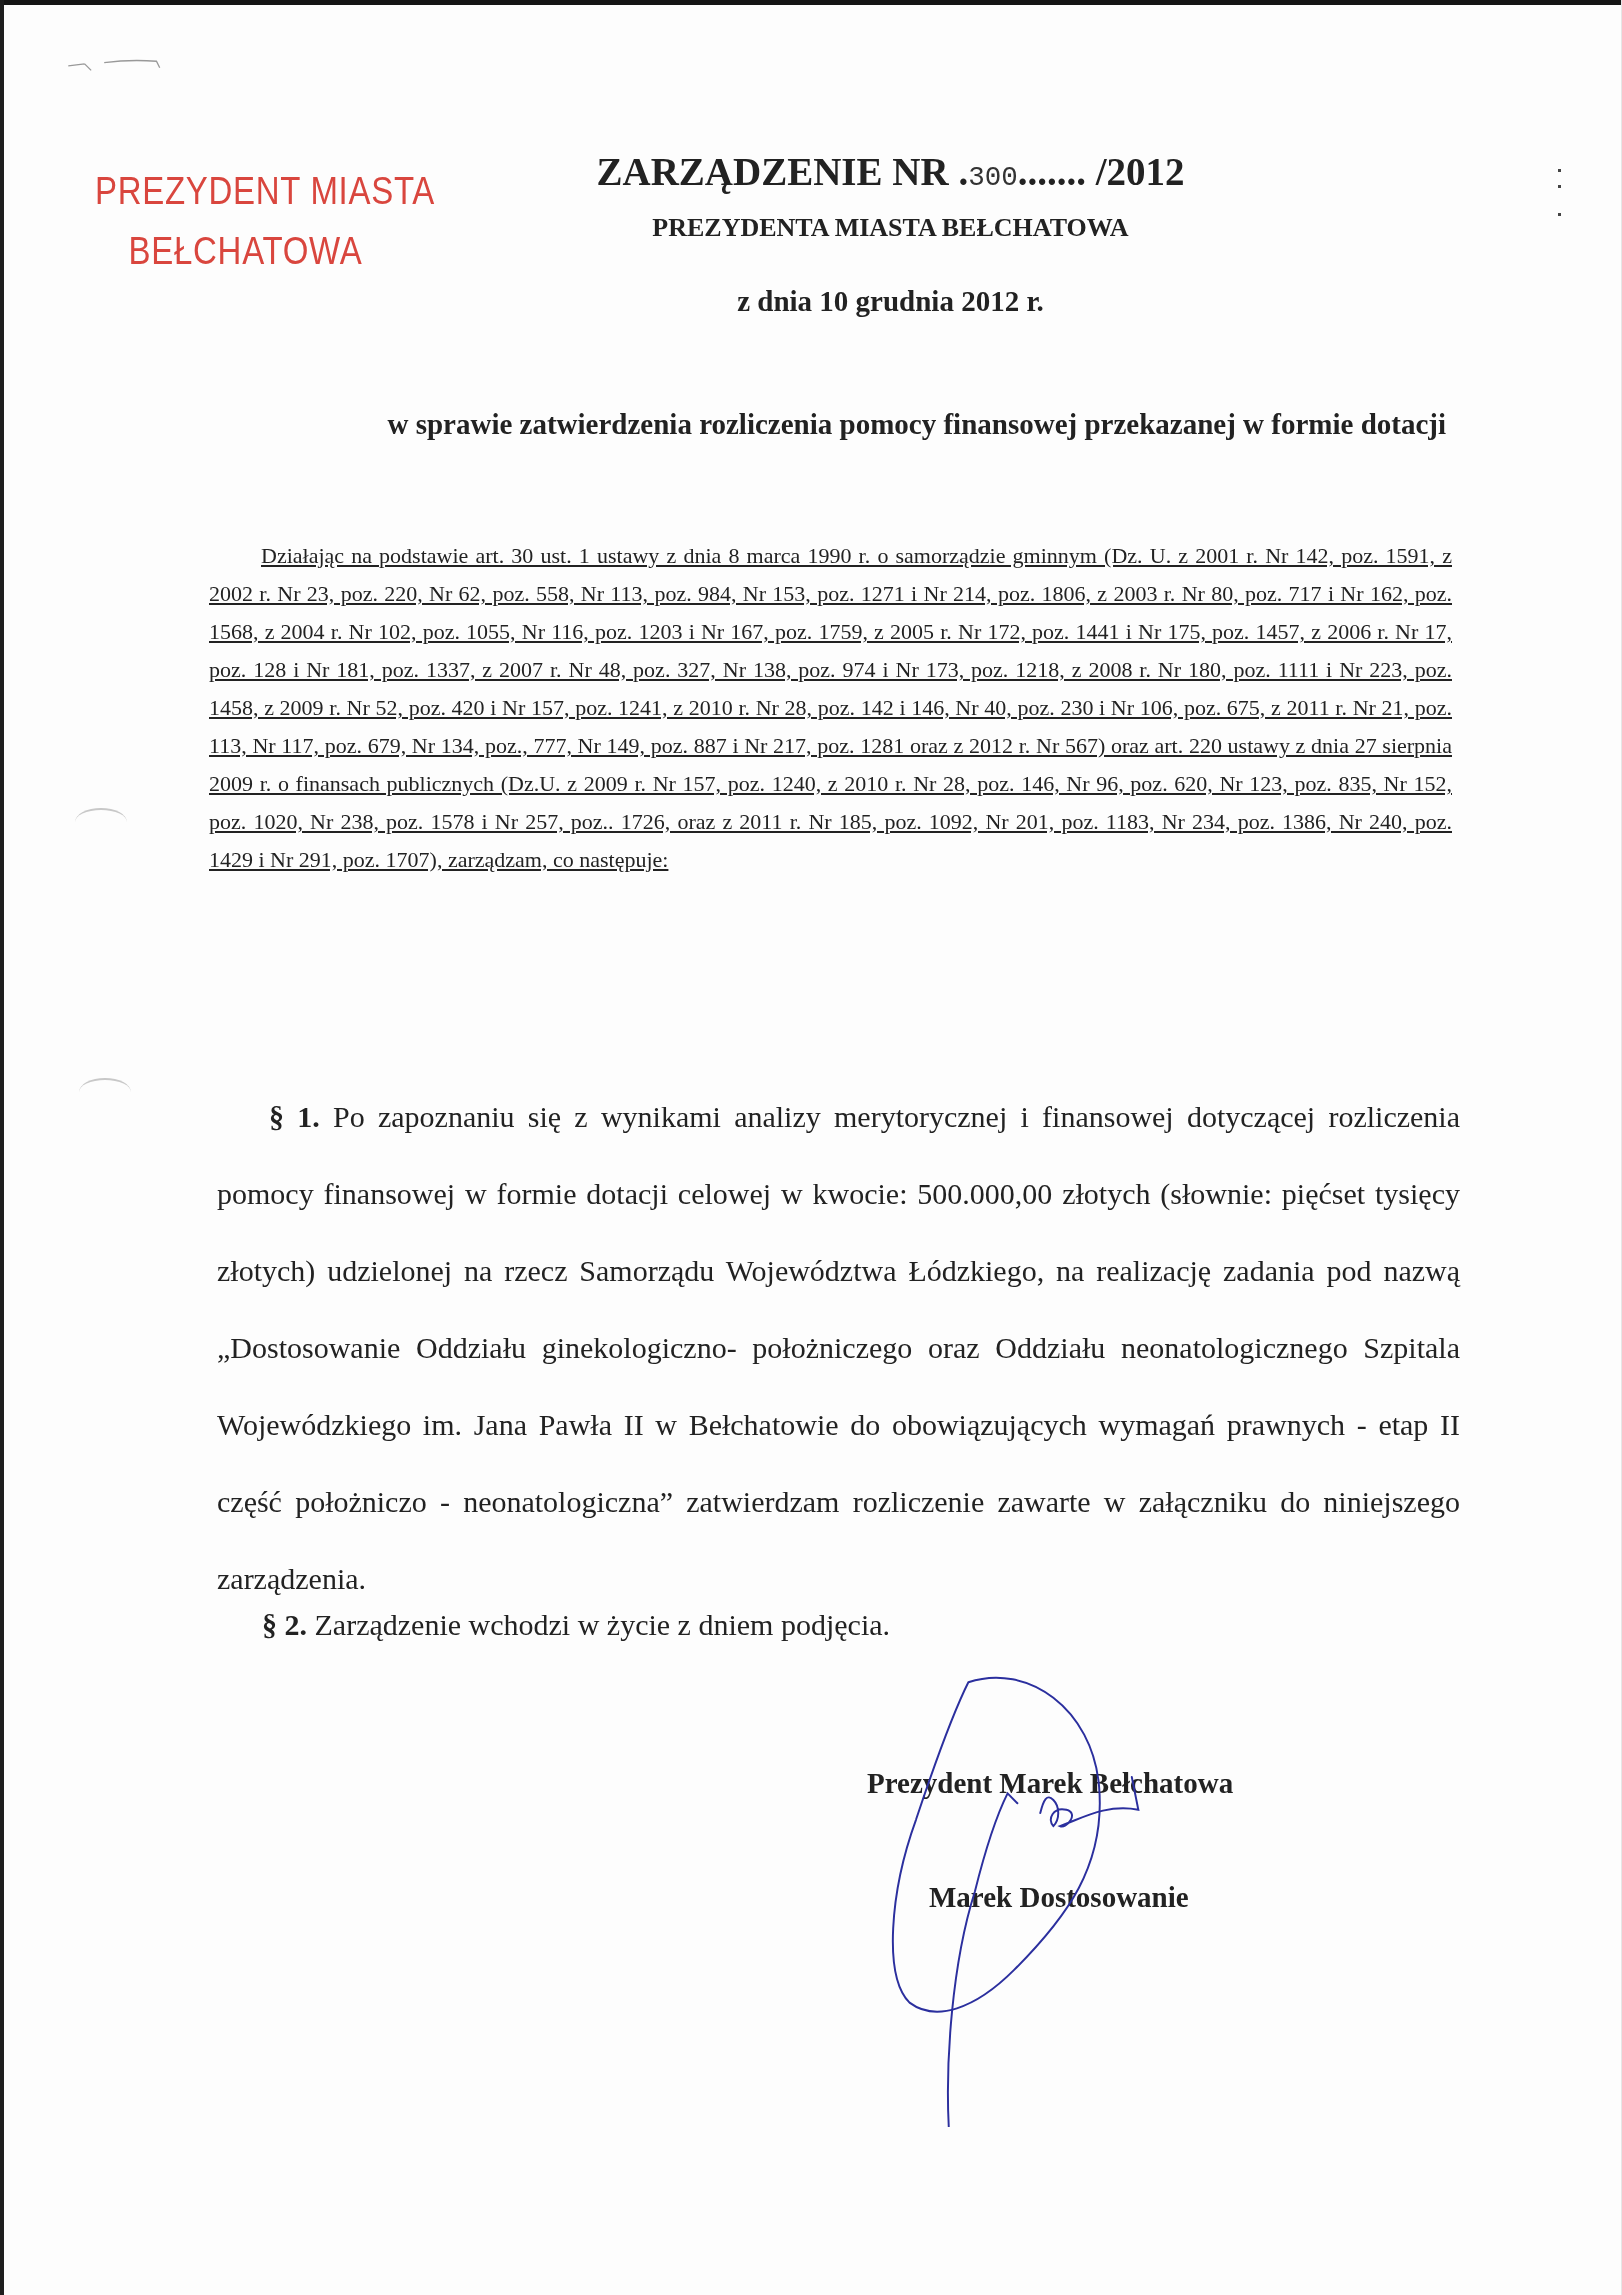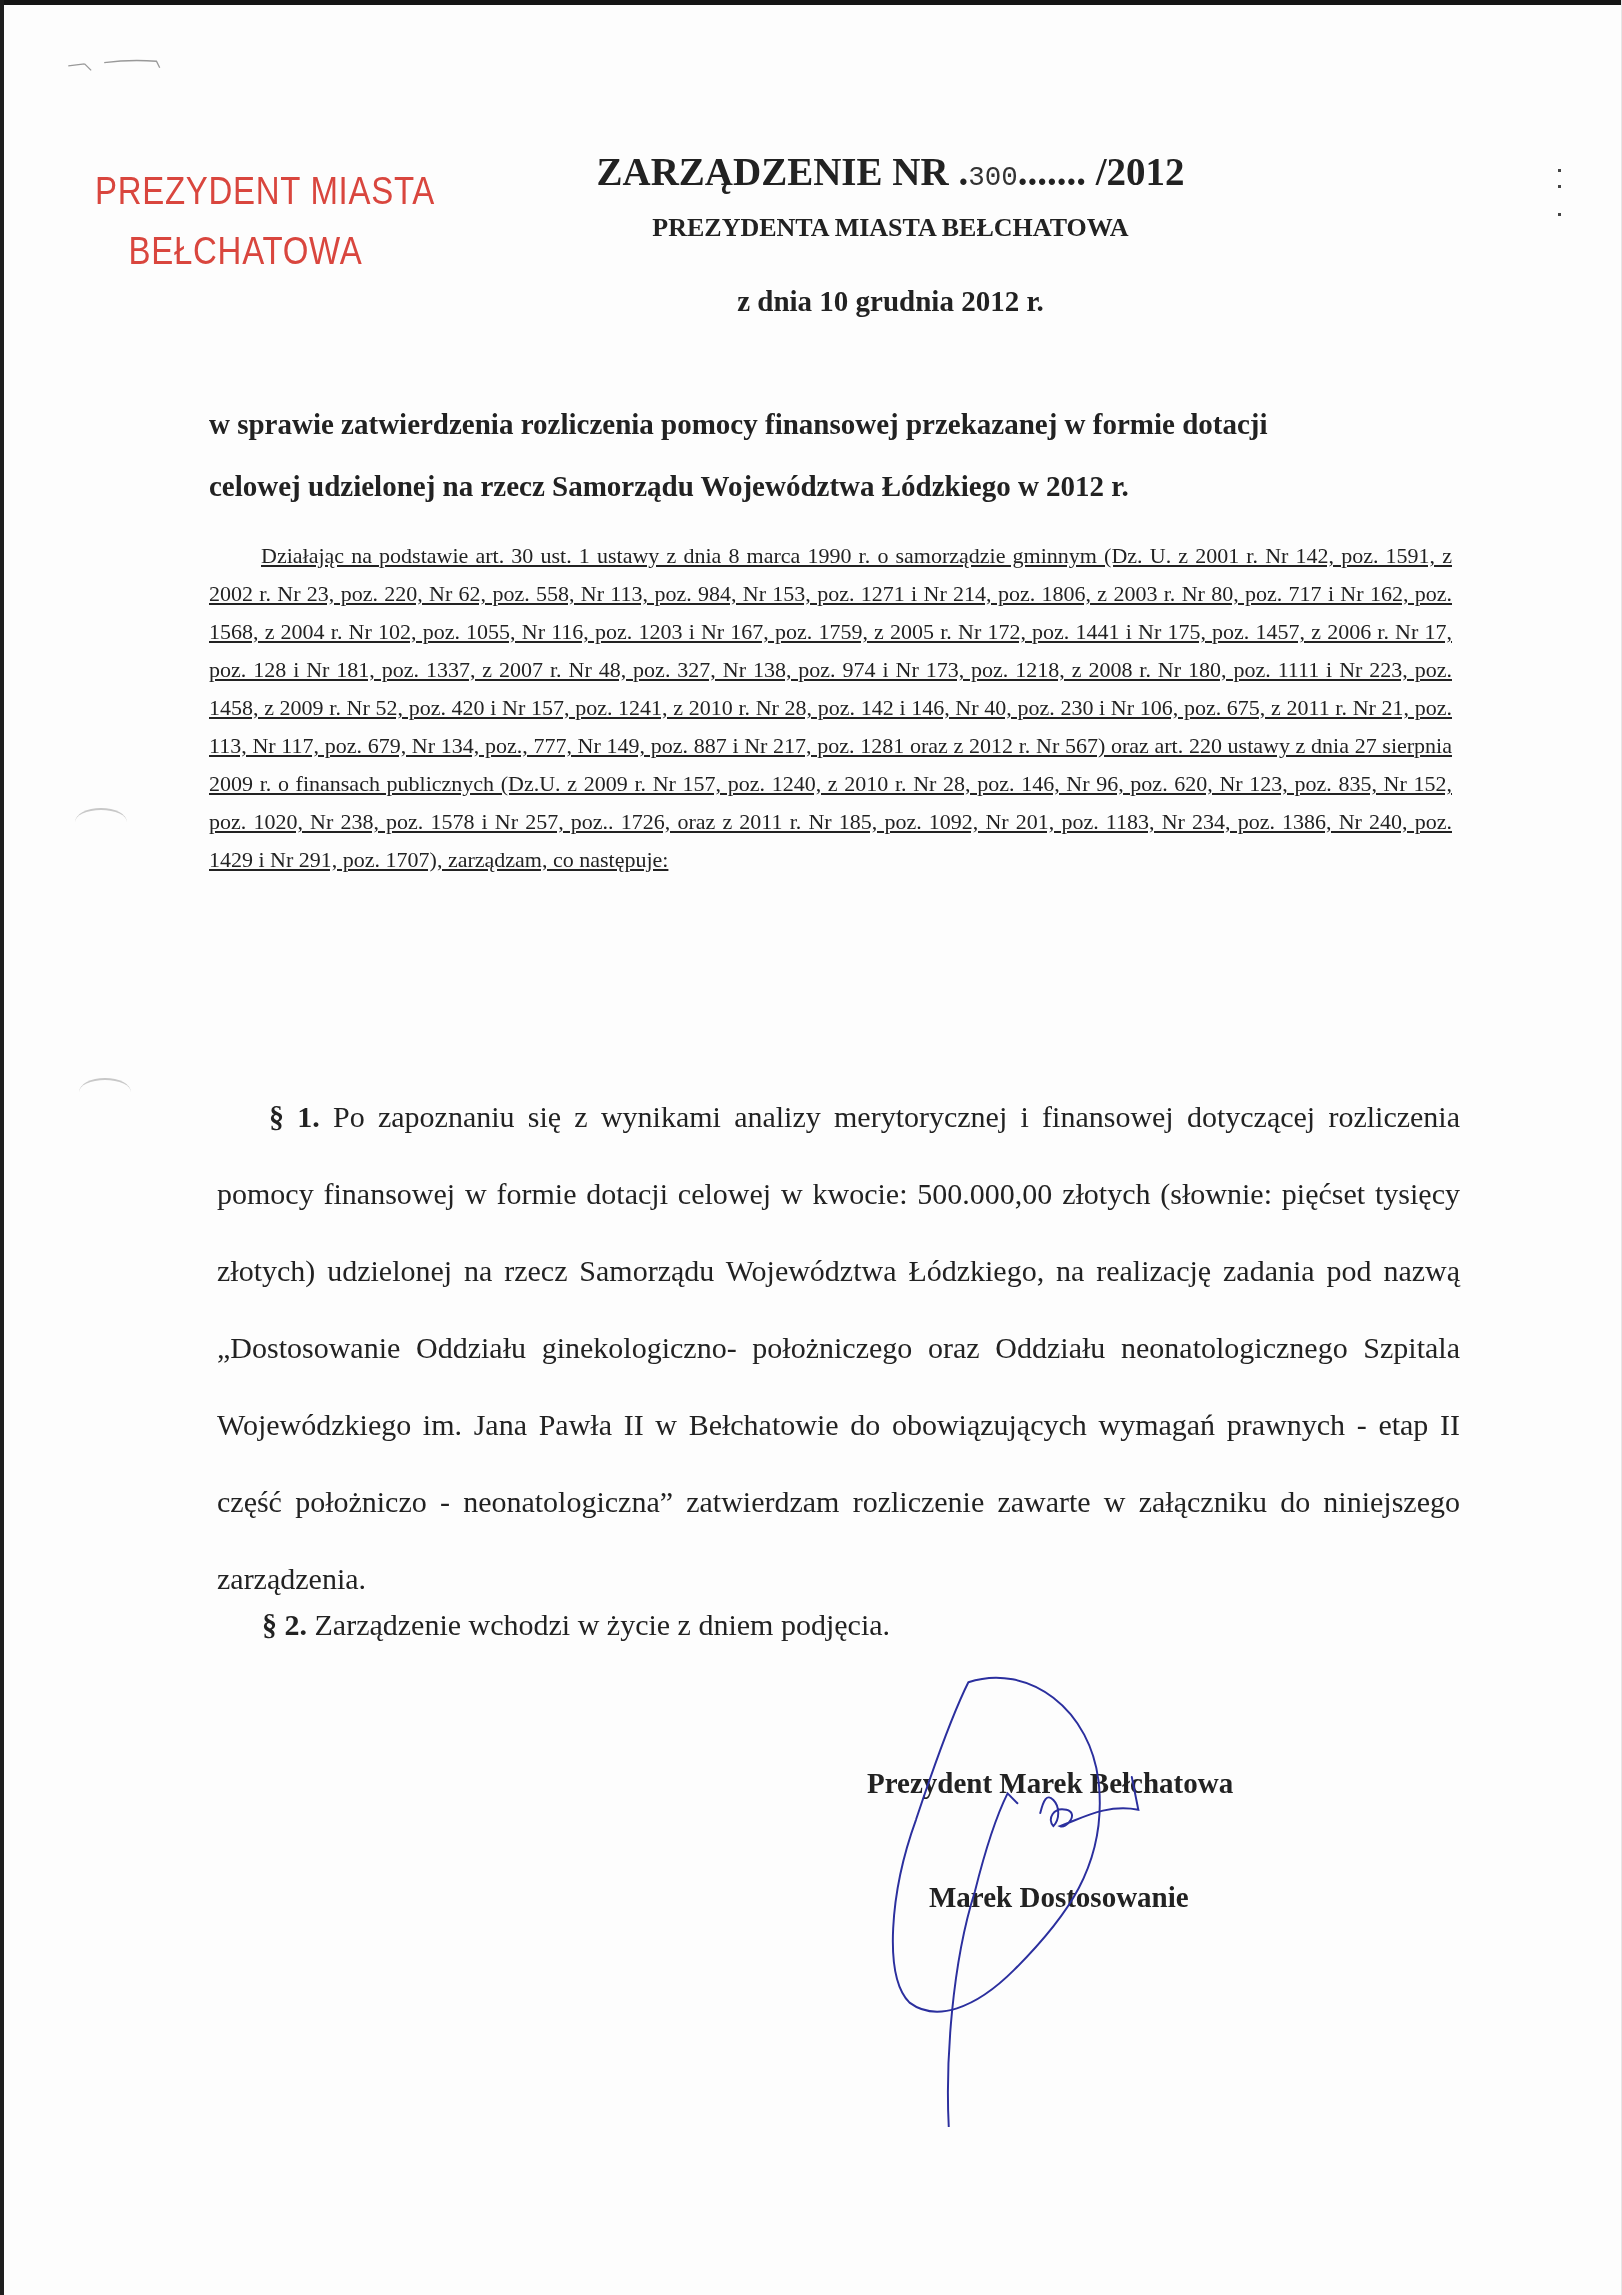--- a/index.html
+++ b/index.html
@@ -18,21 +18,21 @@
     color: #d9463e; font-family: "Liberation Sans", "DejaVu Sans", sans-serif;
     font-size: 33px; letter-spacing: 0.7px; text-align: center; line-height: 52px;
     transform: scaleY(1.15);
   }
   .stamp div { white-space: nowrap; }
   .title-block { position: absolute; left: 393px; width: 995px; text-align: center; font-weight: bold; }
   .t1 { top: 149px; font-size: 39px; }
   .t1 .nr { font-family: Liberation Mono, monospace; font-weight: normal; font-size: 27.5px; color: #333; }
   .t2 { top: 213px; font-size: 26px; }
   .t3 { top: 285px; font-size: 29px; }
-  .subject { position: absolute; left: 209px; width: 1237px; text-align: left; font-weight: bold; font-size: 29px; line-height: 62px; top: 393px; }
+  .subject { position: absolute; left: 209px; width: 1237px; text-align: right; font-weight: bold; font-size: 29px; line-height: 62px; top: 393px; }
   .body-par {
     position: absolute; left: 209px; width: 1243px; font-size: 22px; line-height: 38px;
     text-align: justify; text-align-last: left; top: 537px; text-decoration: underline;
   }
   .body-par .indent { display: inline-block; width: 52px; }
   .para1 {
     position: absolute; left: 209px; width: 1243px; font-size: 30px; line-height: 77px;
     text-align: justify; top: 1078px; margin-left: 8px;
   }
   .para1 .sec, .para2 .sec { font-weight: bold; }
@@ -68,21 +68,20 @@
 </div>
 
 <div class="title-block t1">
   <span>ZARZĄDZENIE NR .</span><span class="nr">300</span><span>.......  /2012</span>
 </div>
 <div class="title-block t2">PREZYDENTA MIASTA BEŁCHATOWA</div>
 <div class="title-block t3">z dnia 10 grudnia 2012 r.</div>
 
 <div class="subject">
   <div>w sprawie zatwierdzenia rozliczenia pomocy finansowej przekazanej w formie dotacji</div>
-  <div>celowej  udzielonej na rzecz  Samorządu Województwa Łódzkiego  w  2012 r.</div>
 </div>
 
 <div class="body-par">
   <span class="indent"></span><span>Działając na podstawie  art. 30 ust. 1 ustawy z dnia 8 marca 1990 r. o samorządzie gminnym (Dz. U. z 2001 r. Nr 142, poz. 1591, z 2002 r. Nr 23, poz. 220, Nr 62, poz. 558, Nr 113, poz. 984, Nr 153, poz. 1271 i Nr 214, poz. 1806, z 2003 r. Nr 80, poz. 717 i Nr 162, poz. 1568, z 2004 r. Nr 102, poz. 1055, Nr 116, poz. 1203 i Nr 167, poz. 1759, z 2005 r. Nr 172, poz. 1441 i Nr 175, poz. 1457, z 2006 r. Nr 17, poz. 128 i Nr 181, poz. 1337, z 2007 r. Nr 48, poz. 327, Nr 138, poz. 974 i Nr 173, poz. 1218, z 2008 r. Nr 180, poz. 1111 i Nr 223, poz. 1458, z 2009 r. Nr 52, poz. 420 i Nr 157, poz. 1241, z 2010 r. Nr 28, poz. 142 i 146, Nr 40, poz. 230 i Nr 106, poz. 675,  z 2011 r. Nr 21, poz. 113, Nr 117, poz. 679, Nr 134, poz., 777, Nr 149, poz. 887 i Nr 217, poz. 1281 oraz z 2012 r. Nr 567) oraz art. 220 ustawy z dnia 27 sierpnia 2009 r. o finansach publicznych (Dz.U. z 2009 r. Nr 157, poz. 1240, z 2010 r. Nr 28, poz. 146, Nr 96, poz. 620, Nr 123, poz. 835, Nr 152, poz. 1020, Nr 238, poz. 1578 i Nr 257, poz.. 1726, oraz z 2011 r. Nr 185, poz. 1092, Nr 201, poz. 1183, Nr 234, poz. 1386, Nr 240, poz. 1429 i Nr 291, poz. 1707), zarządzam, co następuje:</span>
 </div>
 
 <div class="para1">
   <span class="indent"></span><span class="sec">§ 1.</span> <span>Po zapoznaniu się z wynikami analizy merytorycznej i finansowej dotyczącej rozliczenia pomocy finansowej w formie dotacji celowej w kwocie: 500.000,00 złotych (słownie: pięćset tysięcy złotych) udzielonej na rzecz Samorządu Województwa Łódzkiego, na realizację zadania pod nazwą „Dostosowanie Oddziału ginekologiczno- położniczego oraz Oddziału neonatologicznego Szpitala Wojewódzkiego im. Jana Pawła II w Bełchatowie do obowiązujących wymagań prawnych - etap II część położniczo - neonatologiczna” zatwierdzam rozliczenie zawarte w  załączniku do niniejszego zarządzenia.</span>
 </div>
 

